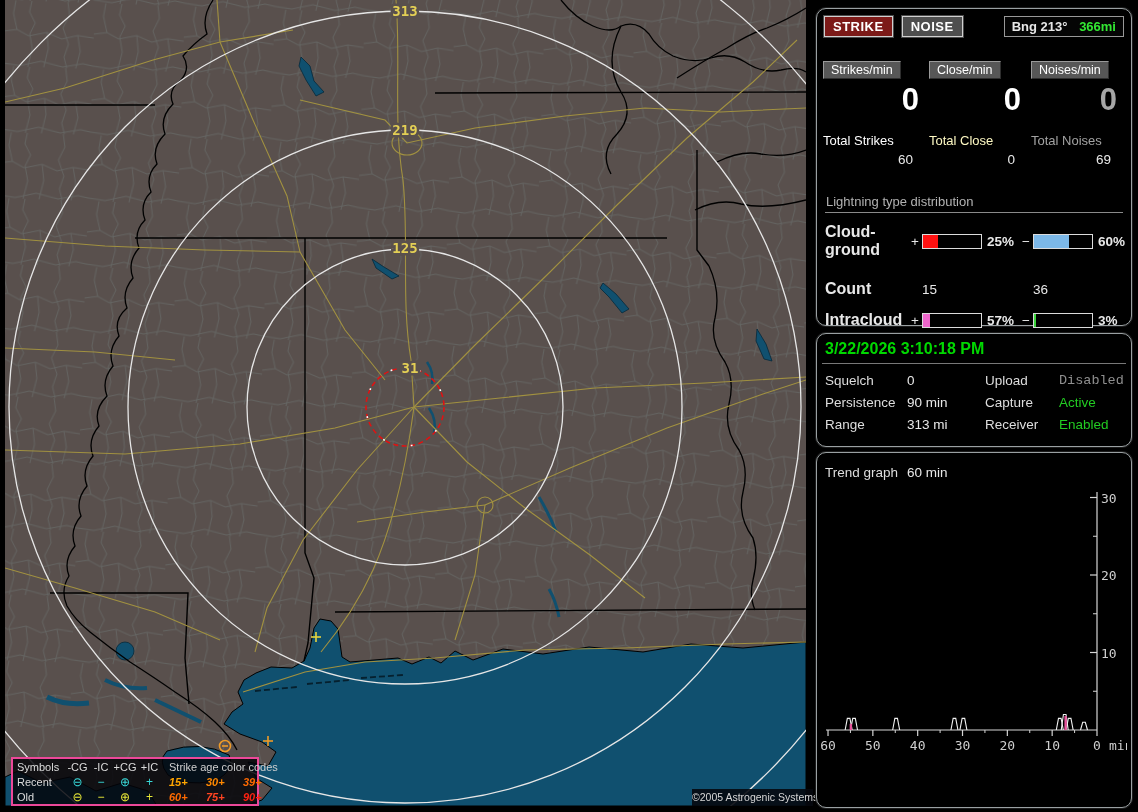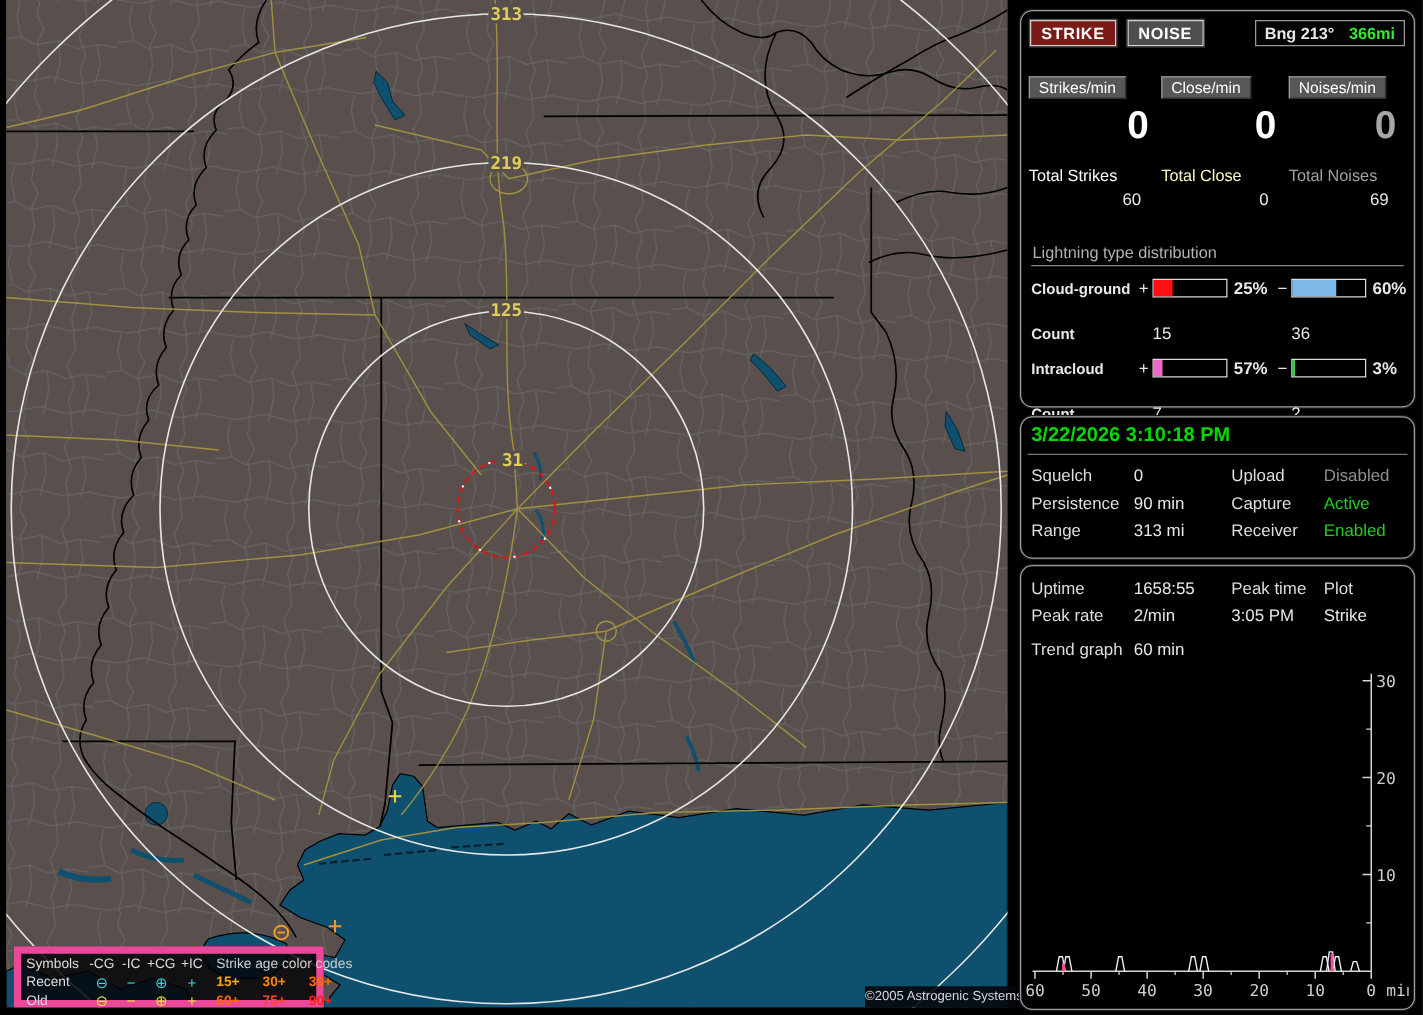--- a/index.html
+++ b/index.html
@@ -20,37 +20,37 @@
   #bng-box .mi{margin-left:8px;}
   .cnt-grid{display:grid;grid-template-columns:106px 102px 96px;margin:24px 4px 0 6px;}
   .chip{display:inline-block;background:#575757;border:1px solid #2e2e2e;border-top-color:#9a9a9a;
     border-left-color:#9a9a9a;padding:1px 7px;font-size:12.5px;color:#fff;}
   .big{font-size:31px;font-weight:bold;text-align:right;padding-right:10px;margin-top:3px;height:40px;}
   .tlabel{font-size:13px;margin-top:11px;white-space:nowrap;}
   .tval{text-align:right;padding-right:16px;font-size:13.5px;margin-top:4px;}
   .dist-title{color:#b2b2b2;border-bottom:1px solid #8a8a8a;margin:27px 8px 10px 8px;padding:0 0 3px 1px;}
   .dist-grid{display:grid;grid-template-columns:86px 11px 60px 40px 11px 60px 36px;align-items:center;
     margin:0 6px 0 8px;font-size:13.5px;}
-  .dist-grid b{font-size:12px;}
+  .dist-grid b{font-size:16px;}
   .bar{height:13px;border:1px solid #dcdcdc;background:#000;position:relative;}
   .bar .fill{position:absolute;left:0;top:0;bottom:0;}
   .pct{font-weight:bold;padding-left:5px;}
   .count-row{margin-top:21px;margin-bottom:13px;}
   #date-line{color:#00d800;font-weight:bold;font-size:16px;padding:6px 8px 5px 8px;white-space:nowrap;}
   .hr{border:none;border-top:1px solid #787878;margin:0 5px;}
   .srows{display:grid;grid-template-columns:82px 78px 74px auto;padding:9px 6px 0 8px;row-gap:7px;
     font-size:13.5px;white-space:nowrap;}
   .lbl{color:#dedede;}
   
   #legend{position:absolute;left:6px;top:757px;width:248px;height:49px;background:rgba(4,4,8,.84);
-    border:6px solid #ec4899;box-sizing:border-box;font-size:11px;color:#dcdcdc;
+    border:2px solid #ec4899;box-sizing:border-box;font-size:11px;color:#dcdcdc;
     display:grid;grid-template-columns:48px 25px 22px 26px 23px 8px 37px 37px 36px;
     grid-auto-rows:15px;align-items:center;padding:1px 0 0 4px;line-height:13px;}
   #legend .gly{font-size:12px;text-align:center;}
-  #legend .age{font-weight:bold;}
+  #legend .age{font-weight:bold;font-style:italic;}
   #legend .hdr{white-space:nowrap;}
   #copyright{position:absolute;left:687px;top:789px;width:121px;height:17px;background:rgba(5,8,14,.9);
     color:#d6d6d6;font-size:10.5px;text-align:center;line-height:17px;white-space:nowrap;}
   text{font-family:"DejaVu Sans Mono",monospace;}
 </style>
 </head>
 <body>
 
 <div id="map-wrap">
 <svg width="801" height="806" viewBox="0 0 801 806">
@@ -301,46 +301,35 @@
   </div>
 </div>
 
 <div class="panel" id="panel-status">
   <div id="date-line">3/22/2026 3:10:18 PM</div>
   <hr class="hr">
   <div class="srows">
     <span class="lbl">Squelch</span>
     <span>0</span>
     <span class="lbl">Upload</span>
-    <span style="color: rgb(143, 143, 143);">Disabled</span>
+    <span style="color: rgb(143, 143, 143); font-family: Liberation Mono, monospace;">Disabled</span>
 
     <span class="lbl">Persistence</span>
     <span>90 min</span>
     <span class="lbl">Capture</span>
     <span style="color: rgb(34, 204, 34);">Active</span>
 
     <span class="lbl">Range</span>
     <span>313 mi</span>
     <span class="lbl">Receiver</span>
     <span style="color: rgb(34, 204, 34);">Enabled</span>
   </div>
 </div>
 
 <div class="panel" id="panel-session">
-  <div class="srows" style="padding-top:10px;">
-    <span class="lbl">Uptime</span>
-    <span>1658:55</span>
-    <span class="lbl">Peak time</span>
-    <span class="lbl">Plot</span>
-
-    <span class="lbl">Peak rate</span>
-    <span>2/min</span>
-    <span>3:05 PM</span>
-    <span>Strike</span>
-  </div>
   <div class="srows" style="padding-top:12px;">
     <span class="lbl">Trend graph</span>
     <span>60 min</span>
   </div>
   <svg id="trend-plot" width="306" height="272" viewBox="0 0 306 272" style="margin:4px 0 0 4px;display:block">
     <g id="trend-g">
         <path d="M 276,8 L 276,246 M 5,246 L 276,246" stroke="#d5d5d5" stroke-width="1.2" fill="none"></path>
         <line x1="269" y1="168.5" x2="276" y2="168.5" stroke="#d5d5d5" stroke-width="1.2"></line>
         <text x="280" y="173.5" fill="#cfcfcf" font-size="13" font-family="&quot;Liberation Sans&quot;,sans-serif">10</text>
         <line x1="269" y1="91" x2="276" y2="91" stroke="#d5d5d5" stroke-width="1.2"></line>

